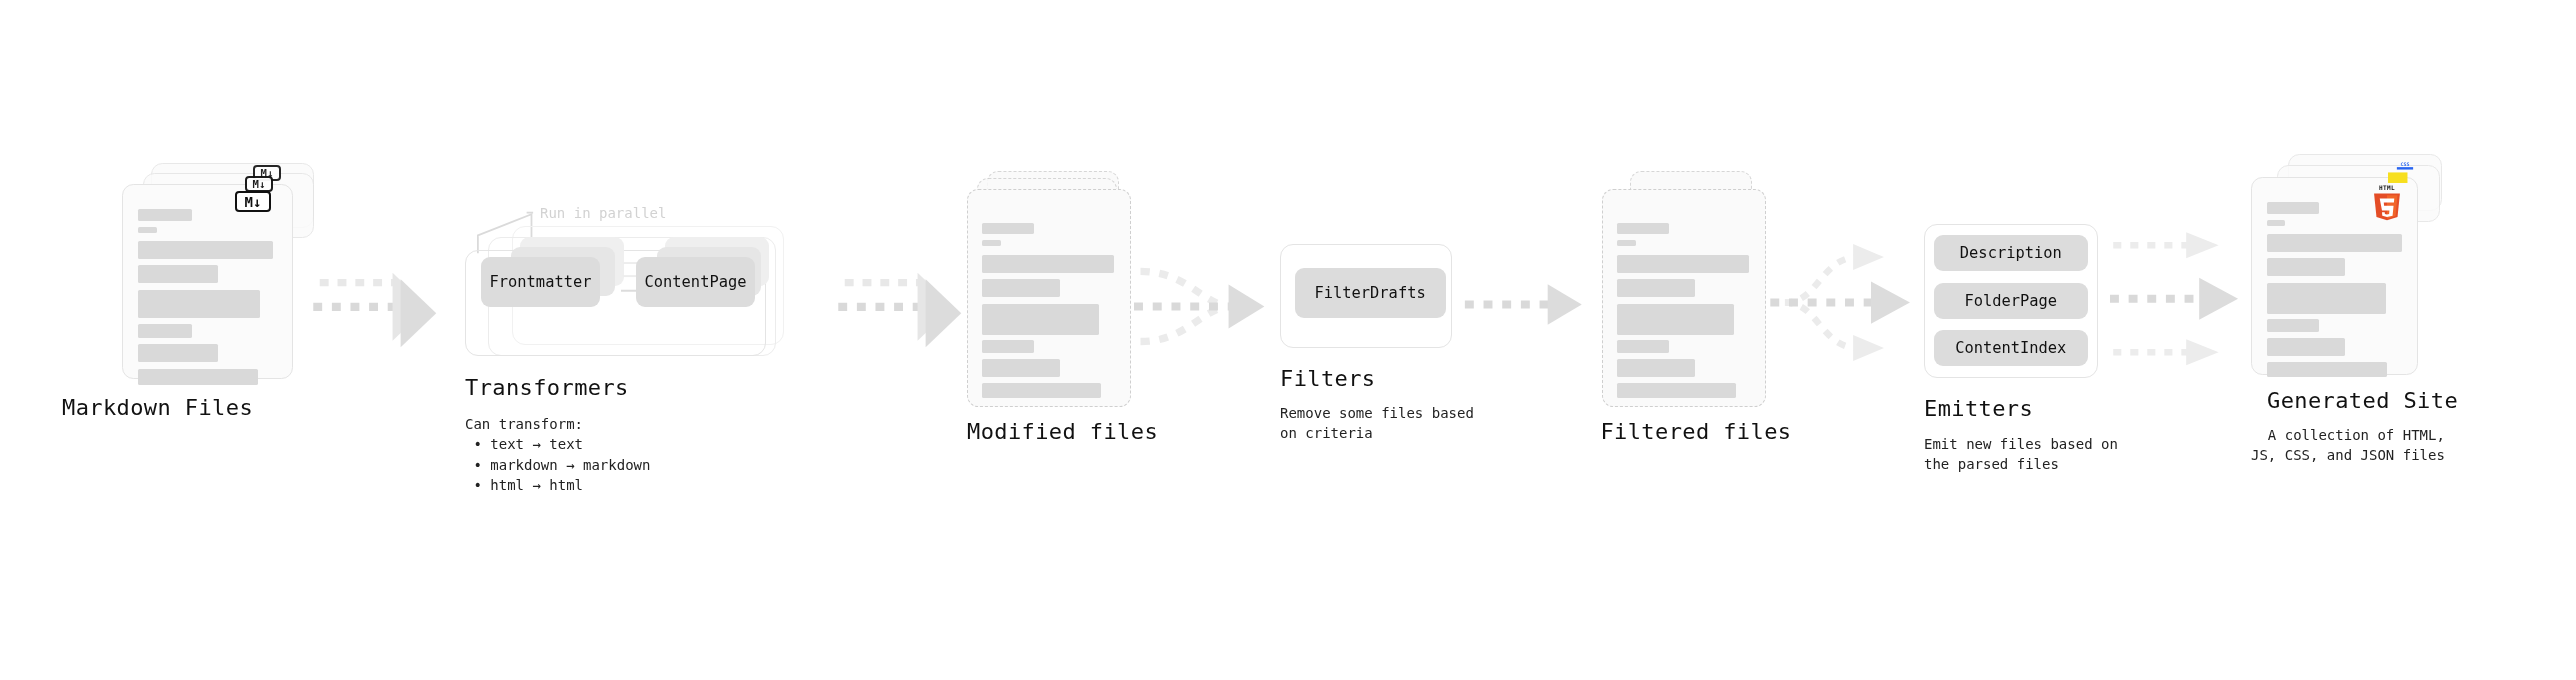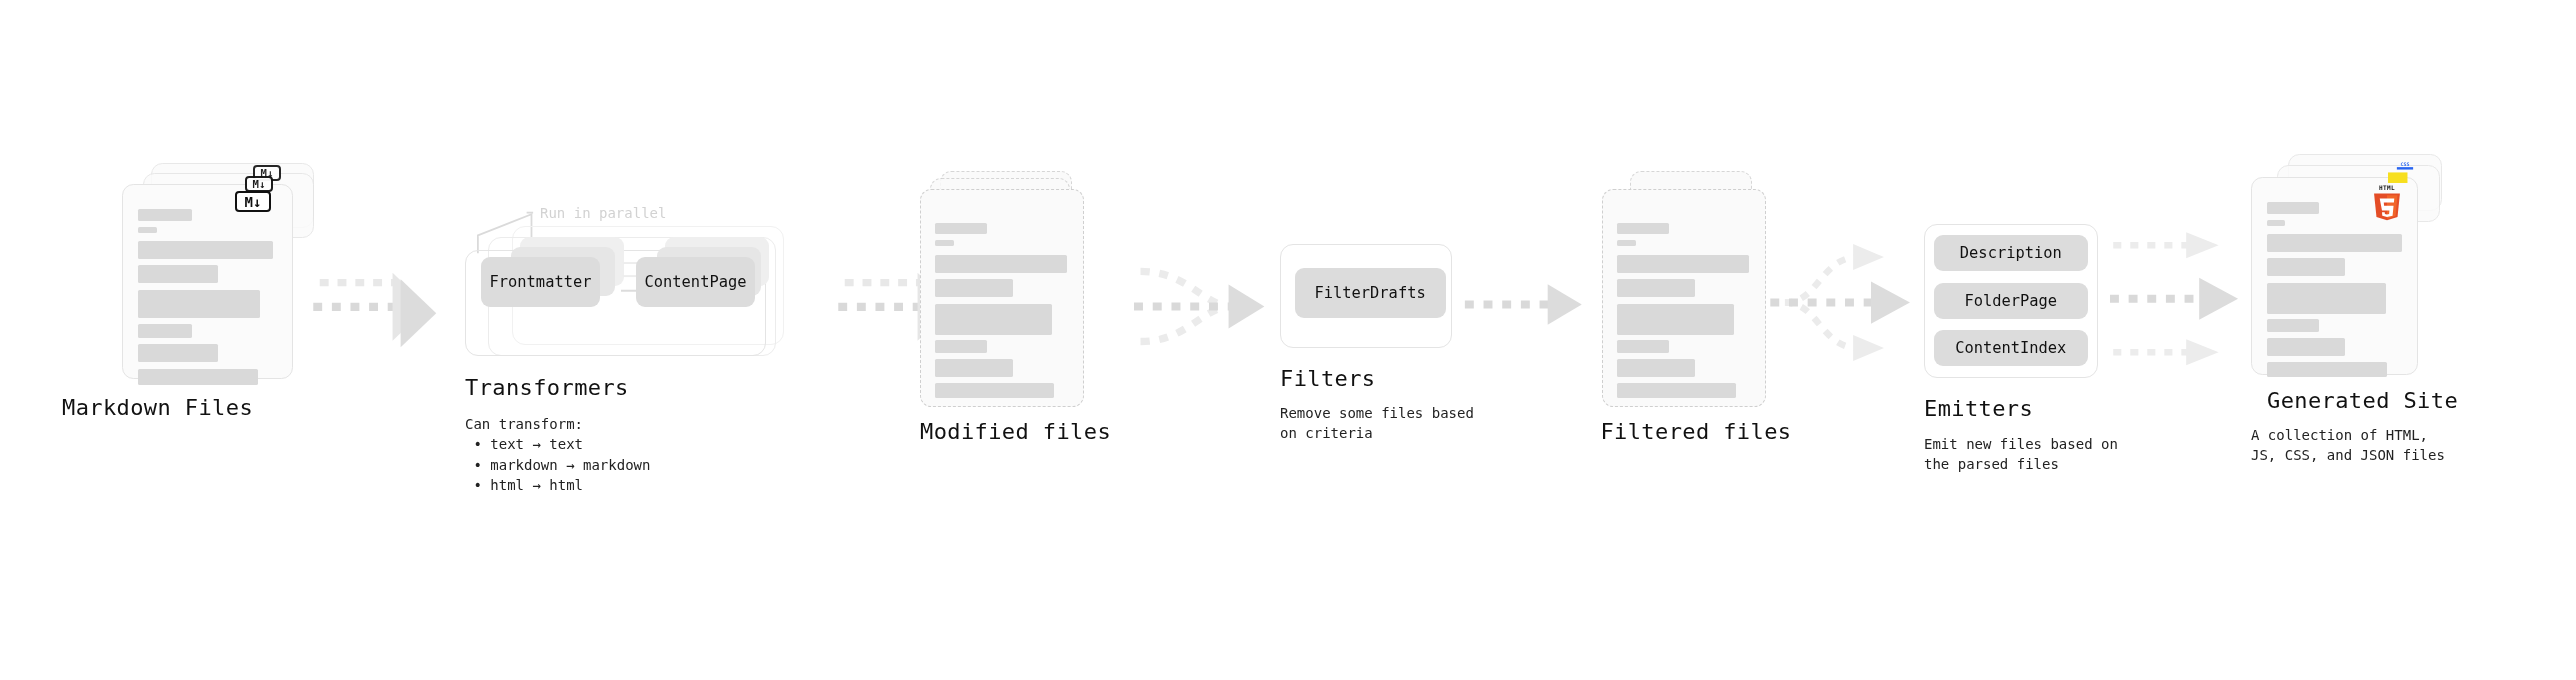--- a/index.html
+++ b/index.html
@@ -187,21 +187,21 @@
       <line x1="18" y1="18" x2="112" y2="18"></line>
     </g>
     <g stroke="#d9d9d9" stroke-width="10" stroke-dasharray="11 12" fill="none">
       <line x1="10" y1="48" x2="118" y2="48"></line>
     </g>
     <polygon points="108,6 152,48 108,90" fill="#e6e6e6"></polygon>
     <polygon points="118,14 162,56 118,98" fill="#dcdcdc"></polygon>
   </svg>
 </div>
 
-<div class="stage" style="left:920px;top:171px;width:244px;height:341px;">
+<div class="stage" style="left:967px;top:171px;width:244px;height:341px;">
 
   <div class="card dashed back1" style="left:19.5px;top:0px;width:132px;height:57px;"></div>
   <div class="card dashed back2" style="left:9.8px;top:7.3px;width:140px;height:57px;"></div>
 
   <div class="card dashed" style="left:0px;top:18px;width:164px;height:218px;">
     <div class="line" style="left:14px;top:32.5px;width:52px;height:11.4px;"></div>
     <div class="line" style="left:14px;top:50px;width:18.7px;height:5.7px;"></div>
     <div class="line" style="left:14px;top:65px;width:132px;height:18px;"></div>
     <div class="line" style="left:14px;top:89px;width:78px;height:18px;"></div>
     <div class="line" style="left:14px;top:114px;width:117px;height:31px;"></div>
@@ -344,16 +344,16 @@
   <div class="abs" style="left:119px;top:29px;">
     <svg width="34" height="39" viewBox="0 0 42 48">
       <text x="21" y="9" font-size="7.5" font-family="DejaVu Sans Mono, monospace" font-weight="bold" fill="#111" text-anchor="middle" letter-spacing="0.4">HTML</text>
       <path d="M5,13 L37,13 L34,42 L21,46 L8,42 Z" fill="#e44d26"></path>
       <path d="M21,15 L34,15 L31.6,40.6 L21,44 Z" fill="#f16529"></path>
       <path d="M12,19 h18 l-0.5,5 h-12.5 l0.4,4 h11.7 l-1.2,12.5 L21,42 l-5.8,-1.6 l-0.4,-4.4 h3.4 l0.2,2.2 l2.6,0.7 l2.6,-0.7 l0.4,-4.2 h-9.2 Z" fill="#ffffff"></path>
     </svg>
   </div>
 
   <div class="title" style="left:16px;top:234px;">Generated Site</div>
-  <div class="subtitle" style="left:0px;top:271px;">A collection of HTML,
+  <div class="subtitle" style="left:0px;top:271px;text-align:right;">A collection of HTML,
 JS, CSS, and JSON files</div>
 </div>
 
 
 </body></html>

